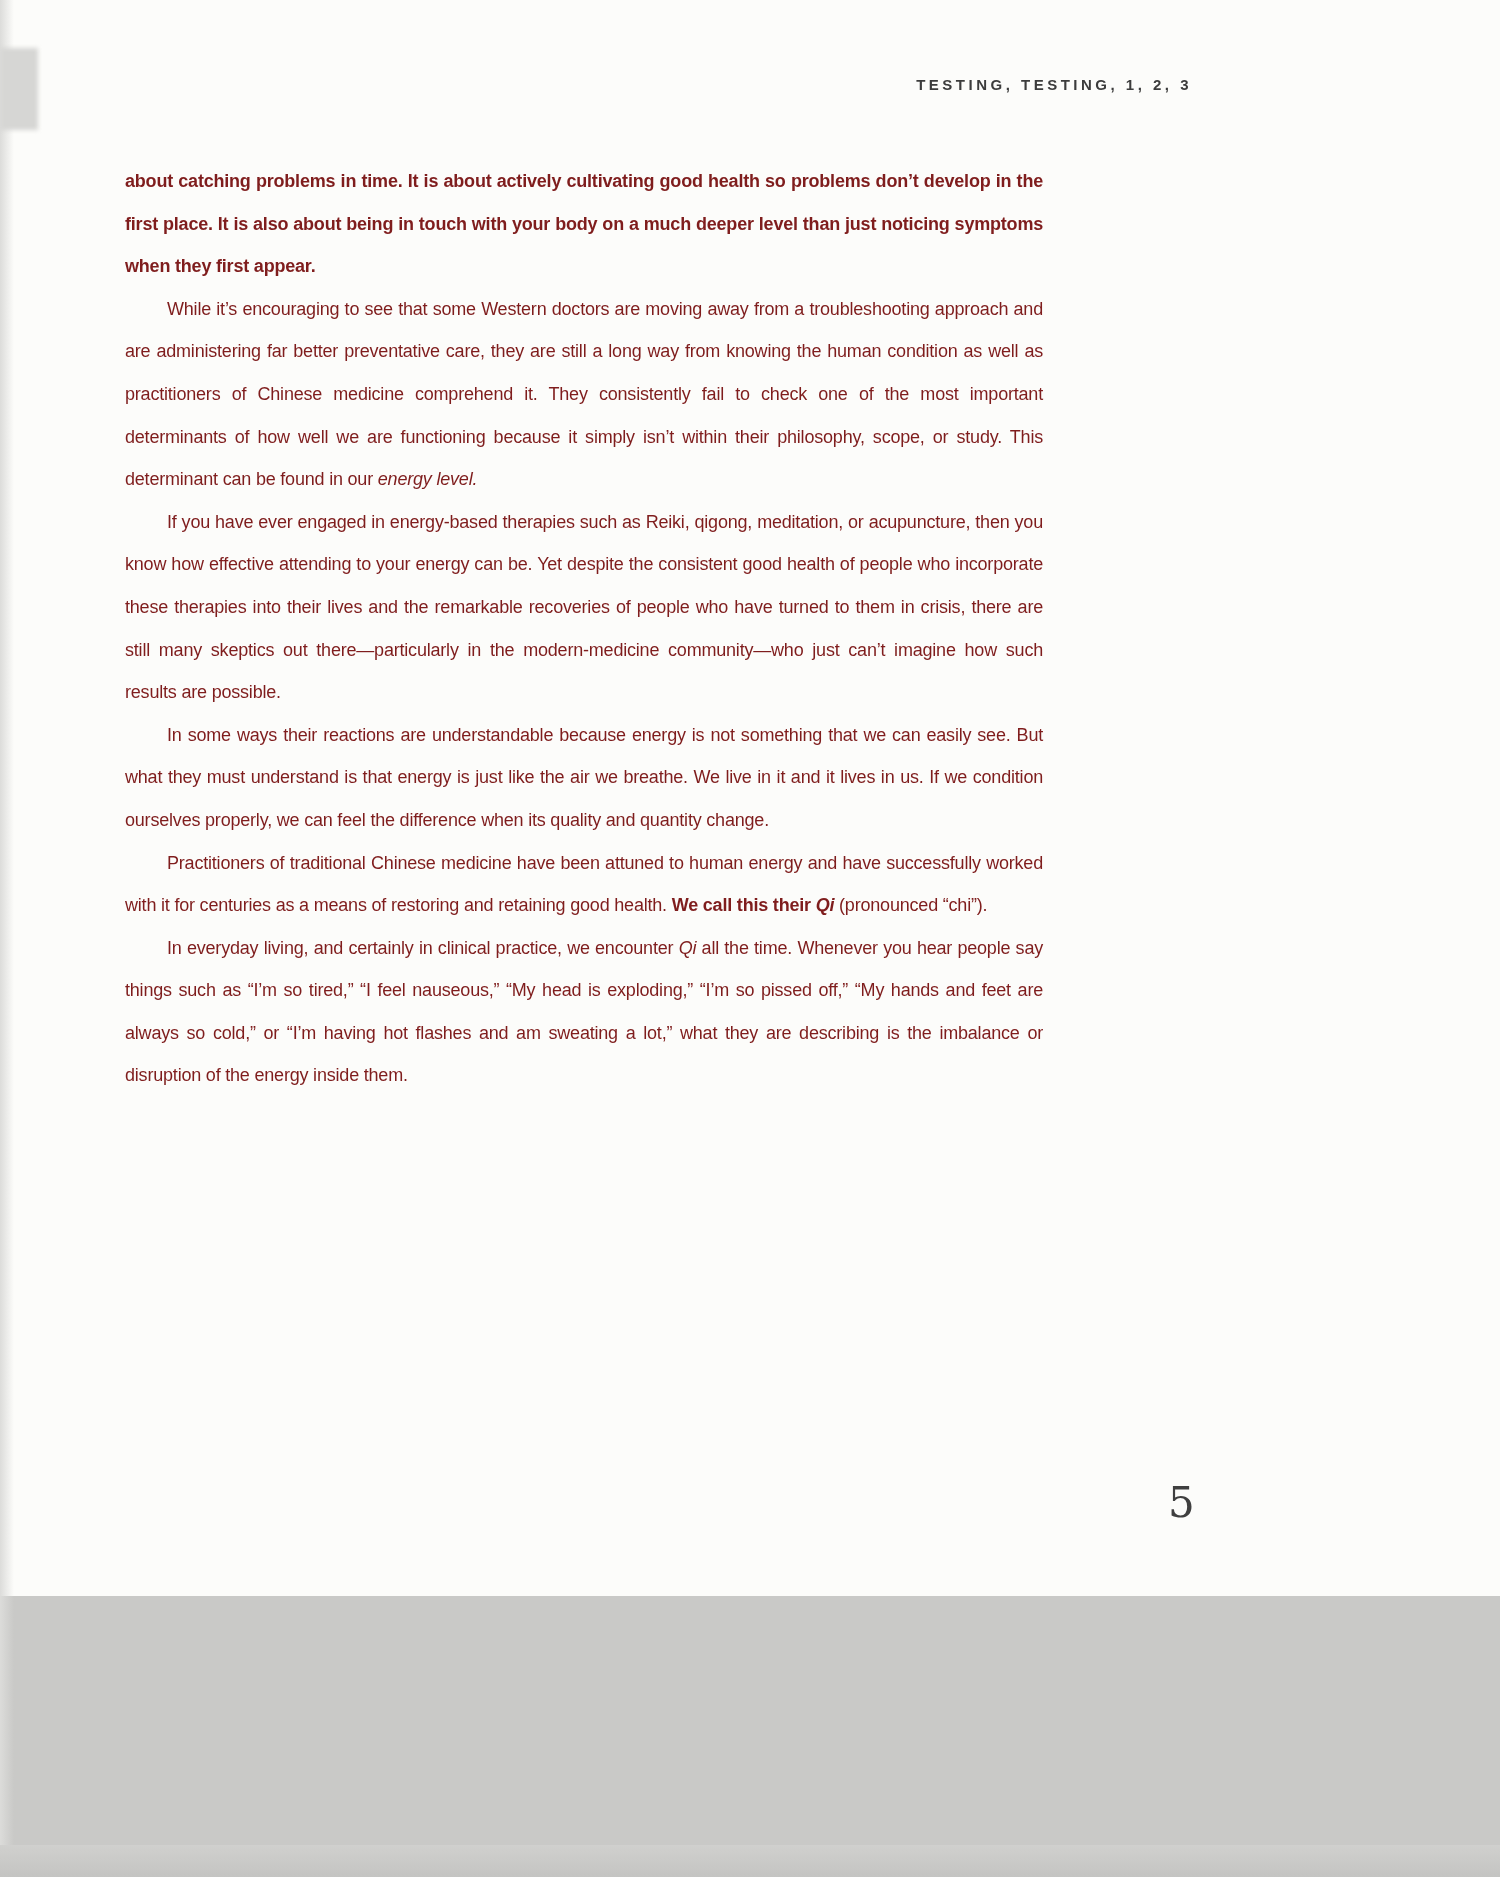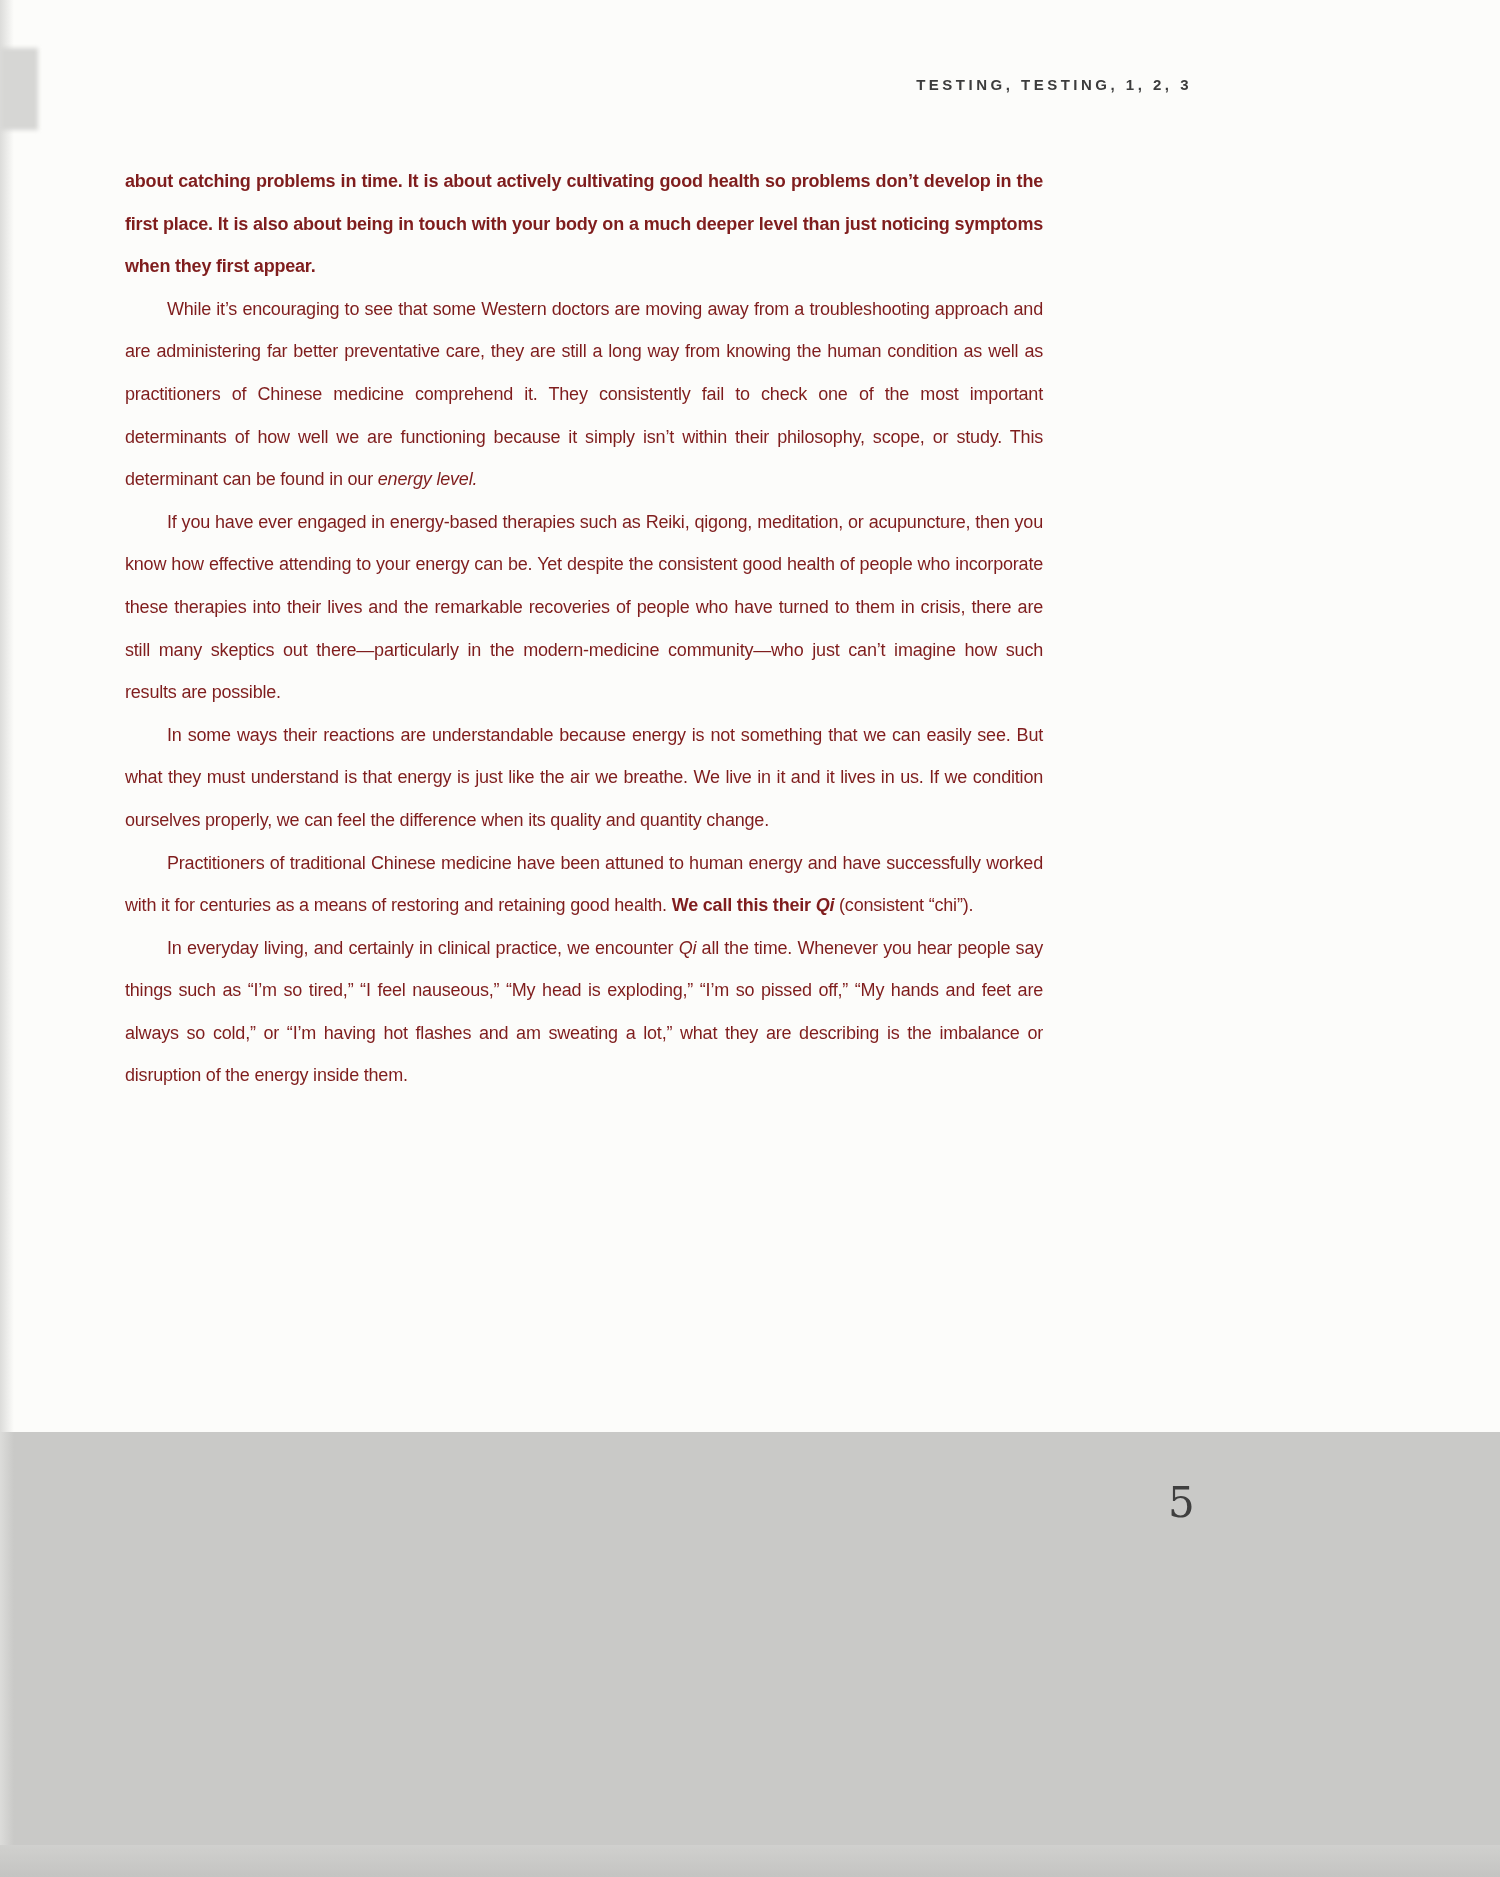--- a/index.html
+++ b/index.html
@@ -7,21 +7,21 @@
   body {
     position: relative;
     background: #c9c9c7;
     font-family: "Liberation Sans", sans-serif;
     overflow: hidden;
   }
   .page {
     position: absolute;
     left: 0; top: 0;
     width: 1500px;
-    height: 1432px;
+    height: 1596px;
     background: #fcfcfa;
   }
   
   .scan-edge-left {
     position: absolute;
     left: 0; top: 0;
     width: 14px; height: 1845px;
     background: linear-gradient(to right, #dcdcda, rgba(252,252,250,0));
   }
   .scan-patch-topleft {
@@ -78,20 +78,20 @@
   <div class="scan-edge-left"></div>
   <div class="scan-patch-topleft"></div>
 
   <div class="running-head">TESTING, TESTING, 1, 2, 3</div>
 
   <div class="body-text">
       <p class="para"><span style="font-weight: 700;">about catching problems in time. It is about actively cultivating good health so problems don’t develop in the first place. It is also about being in touch with your body on a much deeper level than just noticing symptoms when they first appear.</span></p>
       <p class="para indent"><span>While it’s encouraging to see that some Western doctors are moving away from a troubleshooting approach and are administering far better preventative care, they are still a long way from knowing the human condition as well as practitioners of Chinese medicine comprehend it. They consistently fail to check one of the most important determinants of how well we are functioning because it simply isn’t within their philosophy, scope, or study. This determinant can be found in our </span><span style="font-style: italic;">energy level.</span></p>
       <p class="para indent"><span>If you have ever engaged in energy-based therapies such as Reiki, qigong, meditation, or acupuncture, then you know how effective attending to your energy can be. Yet despite the consistent good health of people who incorporate these therapies into their lives and the remarkable recoveries of people who have turned to them in crisis, there are still many skeptics out there—particularly in the modern-medicine community—who just can’t imagine how such results are possible.</span></p>
       <p class="para indent"><span>In some ways their reactions are understandable because energy is not something that we can easily see. But what they must understand is that energy is just like the air we breathe. We live in it and it lives in us. If we condition ourselves properly, we can feel the difference when its quality and quantity change.</span></p>
-      <p class="para indent"><span>Practitioners of traditional Chinese medicine have been attuned to human energy and have successfully worked with it for centuries as a means of restoring and retaining good health. </span><span style="font-weight: 700;">We call this their </span><span style="font-weight: 700; font-style: italic;">Qi</span><span> (consistent “chi”).</span></p>
+      <p class="para indent"><span>Practitioners of traditional Chinese medicine have been attuned to human energy and have successfully worked with it for centuries as a means of restoring and retaining good health. </span><span style="font-weight: 700;">We call this their </span><span style="font-weight: 700; font-style: italic;">Qi</span><span> (pronounced “chi”).</span></p>
       <p class="para indent"><span>In everyday living, and certainly in clinical practice, we encounter </span><span style="font-style: italic;">Qi</span><span> all the time. Whenever you hear people say things such as “I’m so tired,” “I feel nauseous,” “My head is exploding,” “I’m so pissed off,” “My hands and feet are always so cold,” or “I’m having hot flashes and am sweating a lot,” what they are describing is the imbalance or disruption of the energy inside them.</span></p>
     </div>
 
   <div class="page-number">5</div>
 </div>
 
 <div class="scan-edge-bottom"></div>
 
 </body></html>

